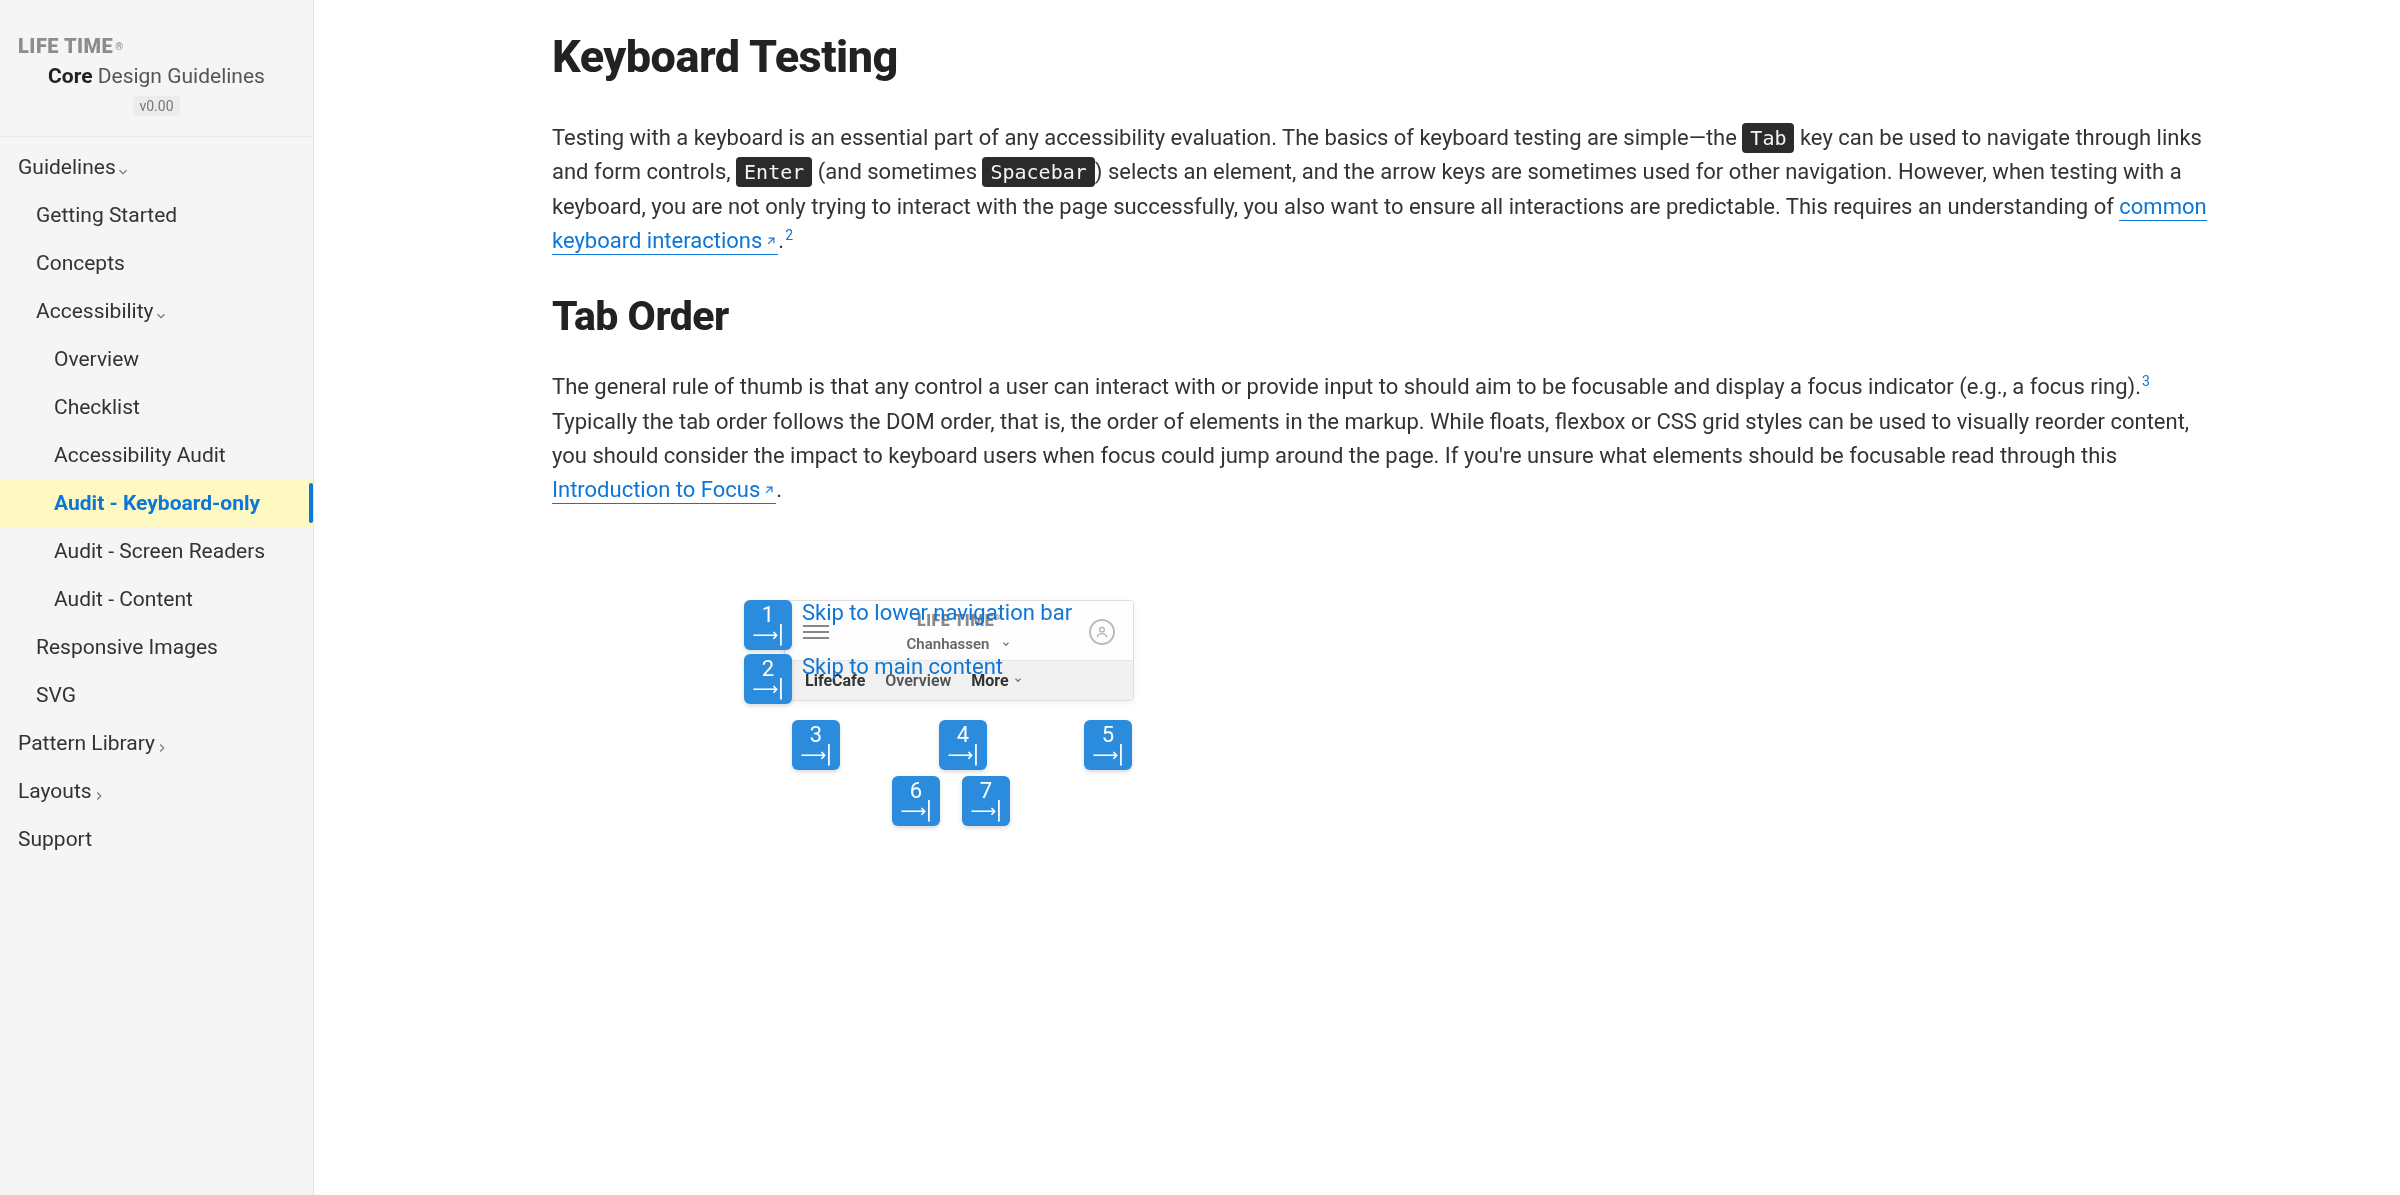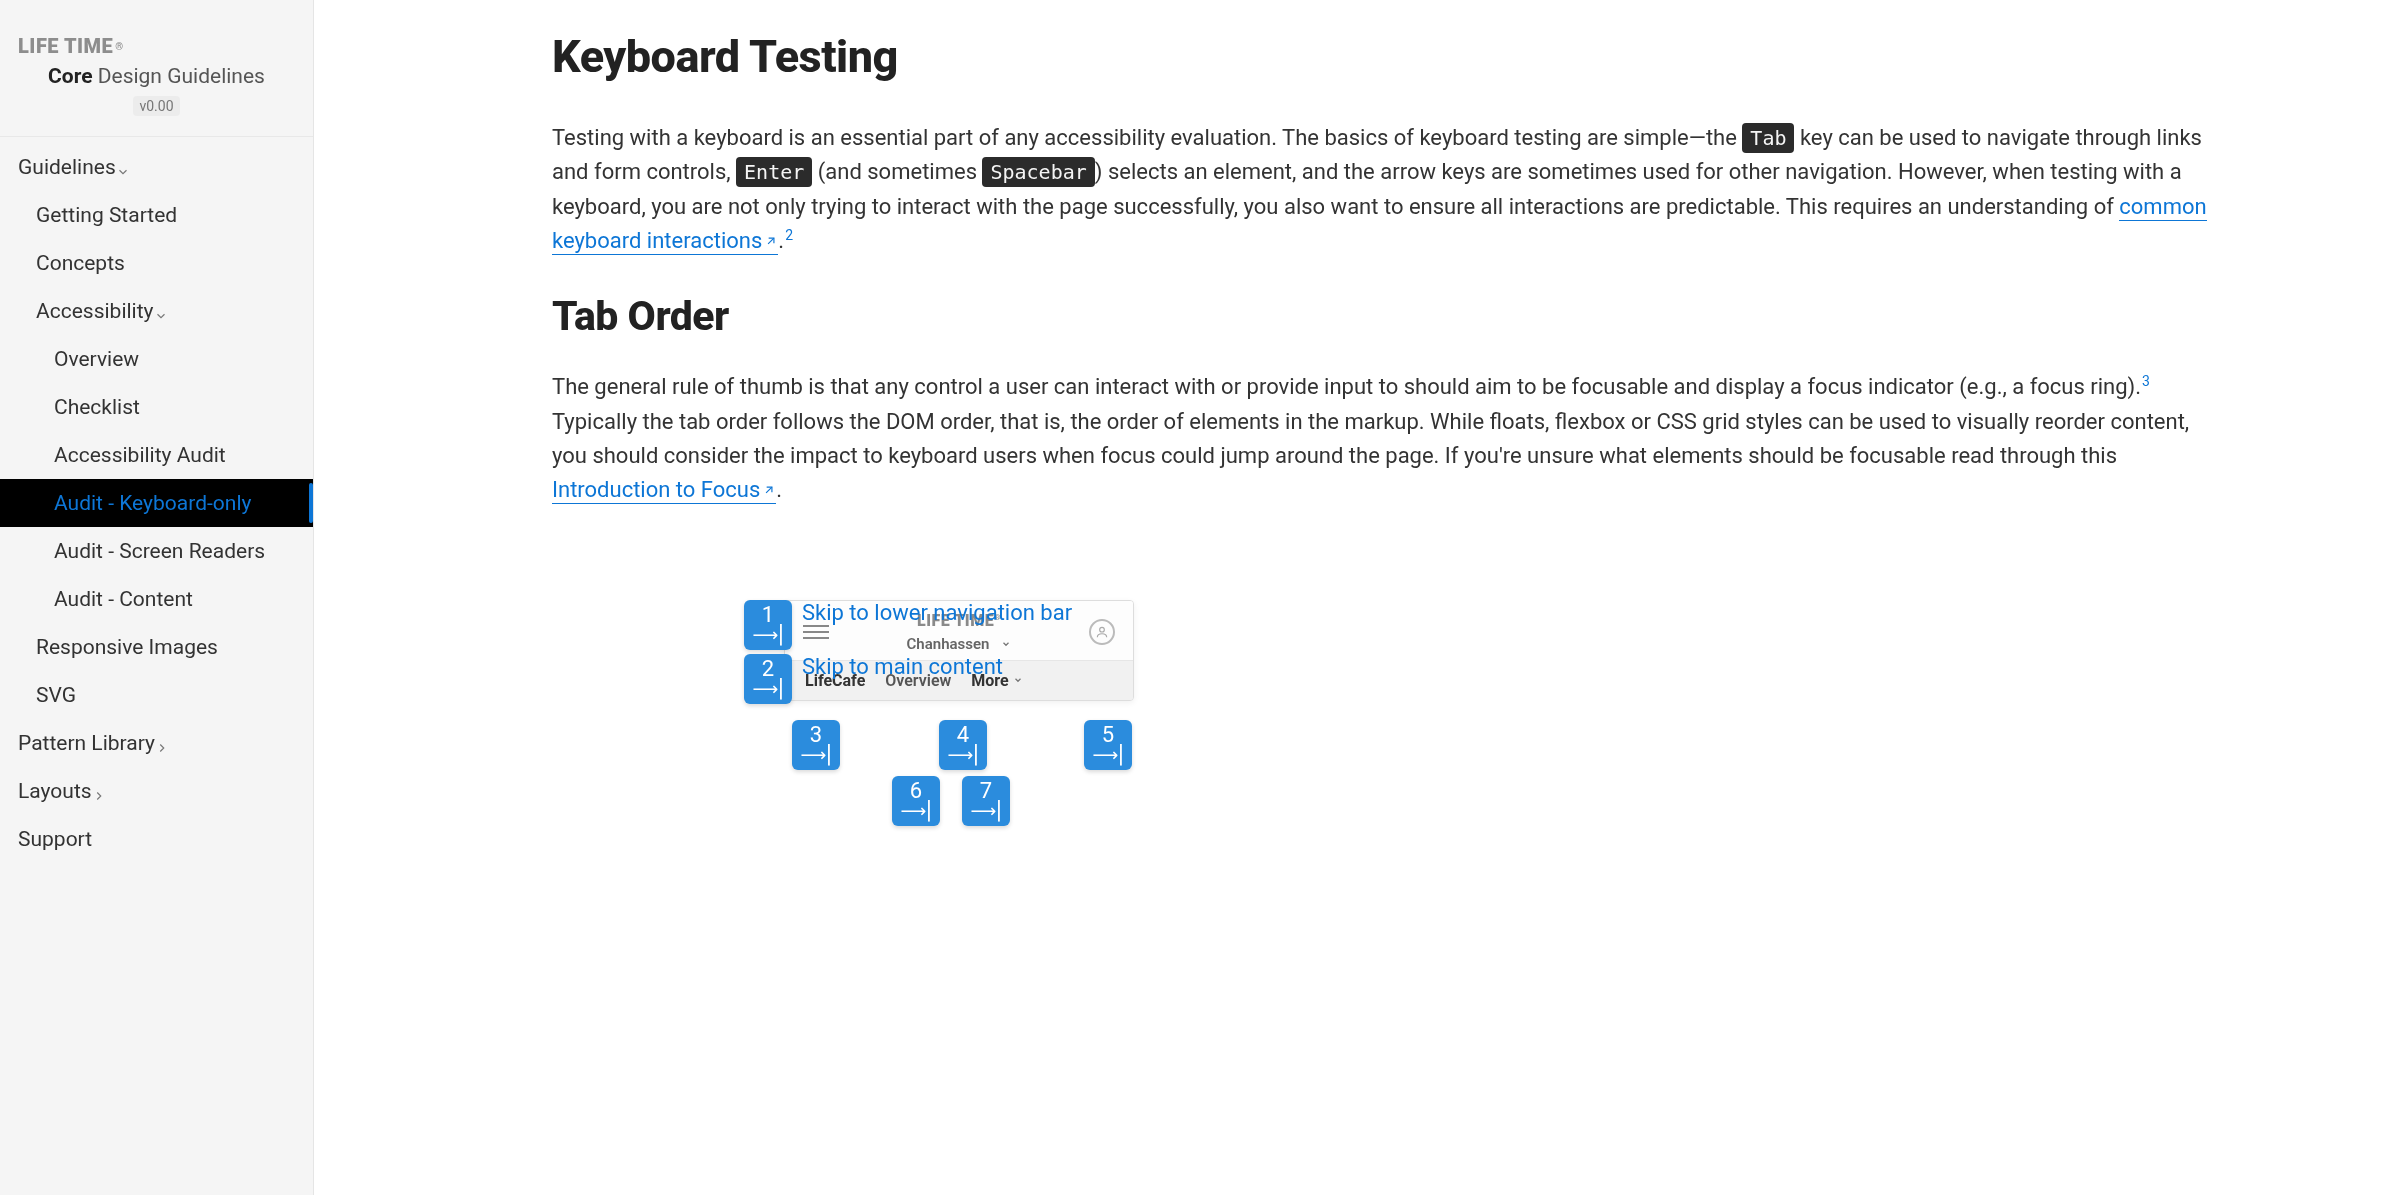--- a/index.html
+++ b/index.html
@@ -59,22 +59,23 @@
     padding: 12px 18px 12px 18px;
     cursor: pointer;
     color: #333;
     font-size: 21px;
   }
   .nav-group-header { font-weight: 400; }
   .nav-sub .nav-item { padding-left: 36px; }
   .nav-sub-sub .nav-item { padding-left: 54px; }
   .nav-item.active {
     color: #0d76d6;
-    background: #000000;
+    background: #fef9c3;
     position: relative;
+    font-weight: bold;
   }
   .nav-item.active::after {
     content: '';
     position: absolute;
     right: 0;
     top: 4px;
     bottom: 4px;
     width: 4px;
     background: #0d76d6;
     border-radius: 2px;

